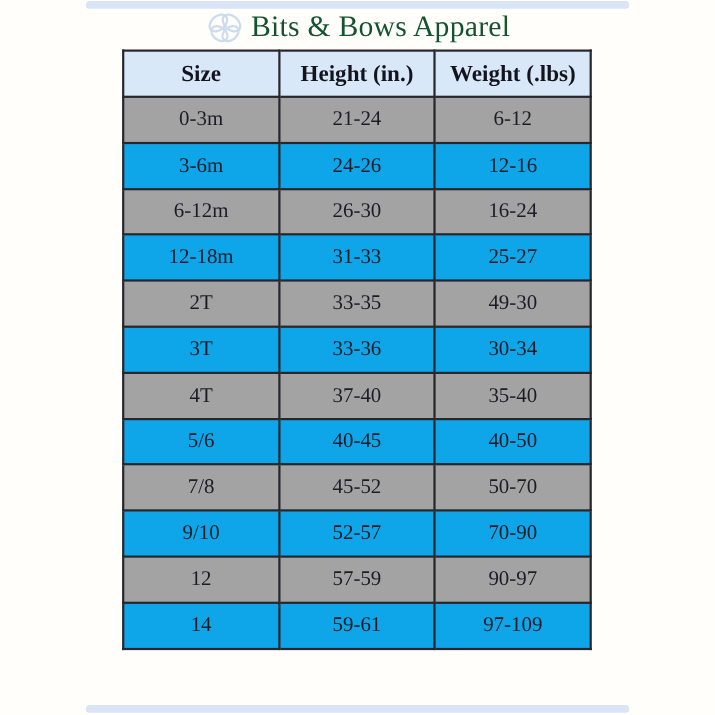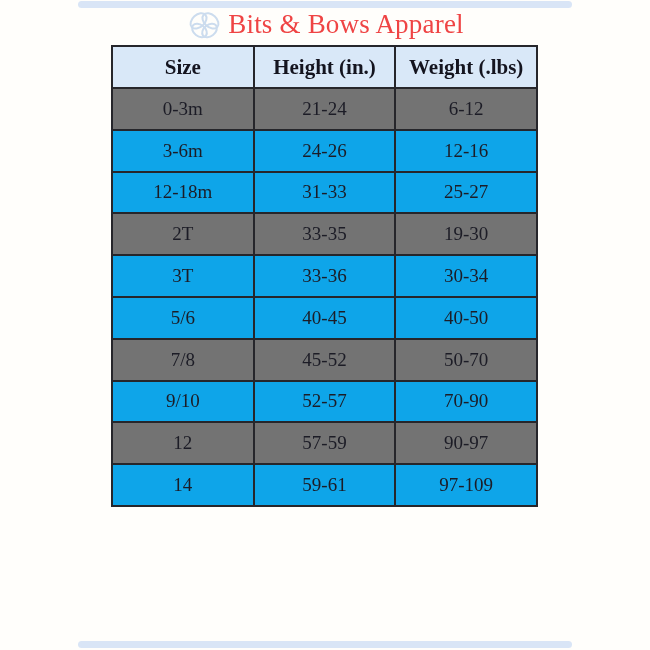--- a/index.html
+++ b/index.html
@@ -33,21 +33,21 @@
     width: 650px;
     height: 40px;
     display: flex;
     align-items: center;
     justify-content: center;
     gap: 5px;
   }
   .brand-title {
     font-size: 27px;
     letter-spacing: 0.2px;
-    color: #ef4444;
+    color: #14532d;
     white-space: nowrap;
   }
   .bow-logo {
     display: block;
     margin-top: 2px;
   }
 
   table.size-table {
     position: absolute;
     left: 111px;
@@ -68,21 +68,21 @@
     height: 40px;
     background: #d9e8f8;
     font-size: 21px;
     font-weight: bold;
     color: #14141f;
   }
   .size-table td {
     height: 39.8px;
     font-size: 19px;
     color: #1c1c26;
-    background: #737373;
+    background: #a3a3a3;
   }
   .size-table tr.pink td {
     background: #0ea5e9;
   }
 </style>
 </head>
 <body>
 
 <div class="edge-bar top"></div>
 
@@ -110,34 +110,44 @@
       <tr>
         <td>0-3m</td>
         <td>21-24</td>
         <td>6-12</td>
       </tr>
       <tr class="pink">
         <td>3-6m</td>
         <td>24-26</td>
         <td>12-16</td>
       </tr>
+      <tr>
+        <td>6-12m</td>
+        <td>26-30</td>
+        <td>16-24</td>
+      </tr>
       <tr class="pink">
         <td>12-18m</td>
         <td>31-33</td>
         <td>25-27</td>
       </tr>
       <tr>
         <td>2T</td>
         <td>33-35</td>
-        <td>19-30</td>
+        <td>49-30</td>
       </tr>
       <tr class="pink">
         <td>3T</td>
         <td>33-36</td>
         <td>30-34</td>
+      </tr>
+      <tr>
+        <td>4T</td>
+        <td>37-40</td>
+        <td>35-40</td>
       </tr>
       <tr class="pink">
         <td>5/6</td>
         <td>40-45</td>
         <td>40-50</td>
       </tr>
       <tr>
         <td>7/8</td>
         <td>45-52</td>
         <td>50-70</td>

